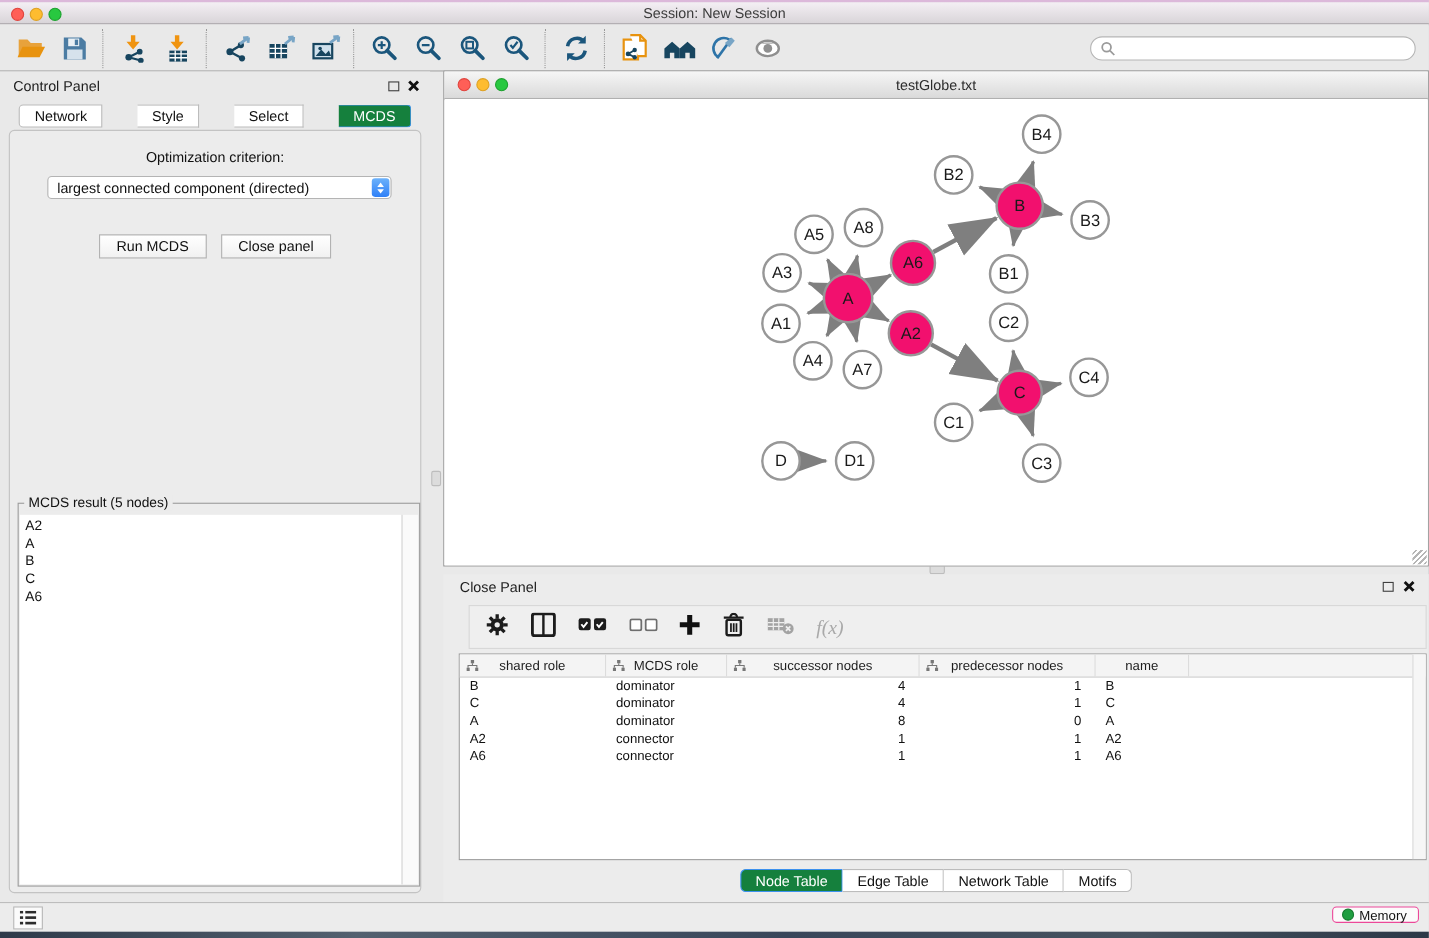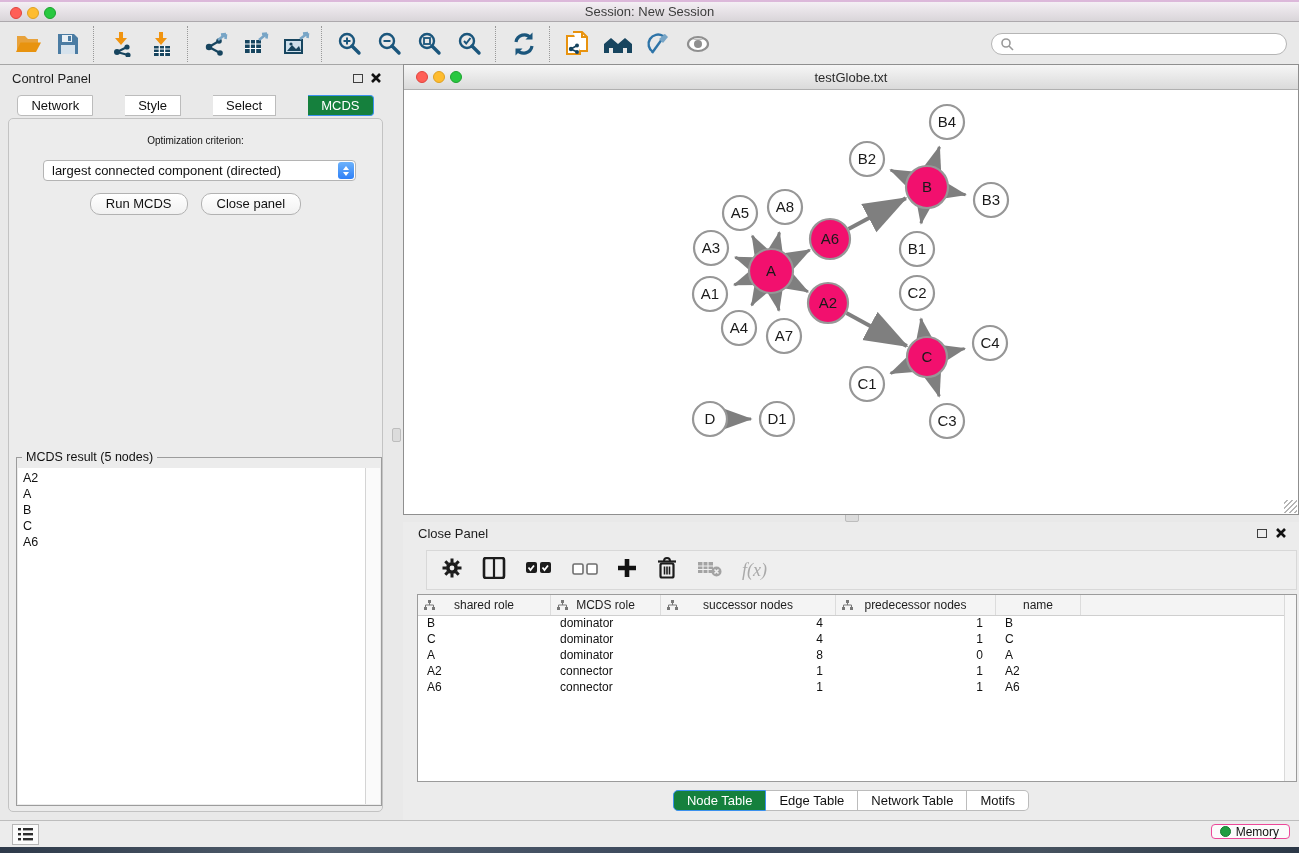--- a/index.html
+++ b/index.html
@@ -31,34 +31,34 @@
   .icon-float { position:absolute; top:9px; width:10px; height:9px; border:1.5px solid #3f3f3f; background:transparent; }
   .icon-close { position:absolute; top:7px; width:12px; height:12px; }
   .cp-tabs { position:absolute; top:30px; left:0; right:0; display:flex; justify-content:center;gap:32px; }
   .seg-tab { height:21px; line-height:19px; padding:0 13px; font-size:13px; color:#111; background:#fff;
     border:1px solid #bcbcbc; border-left:none; cursor:default; }
   .seg-tab:first-child { border-left:1px solid #bcbcbc; border-radius:4px 0 0 4px; }
   .seg-tab:last-child { border-radius:0 4px 4px 0; }
   .seg-tab.active { background:#15803d; border-color:#3c91ee; color:#fff; }
   .cp-body { position:absolute; top:53px; left:8px; width:375px; bottom:8px;
     border:1px solid #c3c3c3; border-radius:5px; background:#ececec; }
-  .opt-label { position:absolute; top:16px; left:0; right:0; text-align:center; font-size:10px; color:#111; }
+  .opt-label { position:absolute; top:16px; left:0; right:0; text-align:center; font-size:13px; color:#111; }
   .criterion { position:absolute; left:34px; top:41px; width:313px; height:21px; background:#fff;
     border:1px solid #b4b4b4; border-radius:4px; font-size:13px; }
   .criterion .val { display:block; line-height:19px; padding-left:8px; color:#111;
     white-space:nowrap; overflow:hidden; }
   .stepper { position:absolute; right:1px; top:1px; width:16px; height:17px; border-radius:3px;
     background:linear-gradient(#6cb2fb,#2f80f7); display:flex; flex-direction:column;
     align-items:center; justify-content:center; gap:2px; }
   .stepper i { width:0; height:0; border-left:3.5px solid transparent; border-right:3.5px solid transparent; }
   .stepper i.up { border-bottom:4px solid #fff; }
   .stepper i.dn { border-top:4px solid #fff; }
   .cp-buttons { position:absolute; top:74px; left:0; right:0; display:flex; justify-content:center; gap:13px; }
   .btn { height:22px; padding:0 15px; background:linear-gradient(#ffffff,#f1f1f1);
-    border:1px solid #b2b2b2; border-radius:10px; font-size:13px; line-height:20px; color:#111; }
+    border:1px solid #b2b2b2; border-radius:0; font-size:13px; line-height:20px; color:#111;margin-top:20px; }
   .mcds-fieldset { position:absolute; left:7px; top:338px; width:366px; bottom:5px; border:1px solid #9c9c9c; }
   .mcds-legend { position:absolute; top:-8px; left:5px; background:#ececec; padding:0 4px; font-size:12.5px; color:#111; }
   .mcds-list { position:absolute; left:1px; right:16px; top:10px; bottom:1px; background:#fff; overflow:hidden; }
   .mcds-track { position:absolute; right:1px; top:10px; bottom:1px; width:15px; background:#fafafa; border-left:1px solid #d4d4d4; }
   .mcds-item { font-size:12.5px; line-height:16px; padding-left:5px; color:#111; }
   .mcds-list .mcds-item:first-child { margin-top:2px; }
 
   
   .vgrip { position:absolute; left:392px; top:428px; width:9px; height:14px; background:#dcdcdc;
     border:1px solid #bdbdbd; border-radius:2px; }

